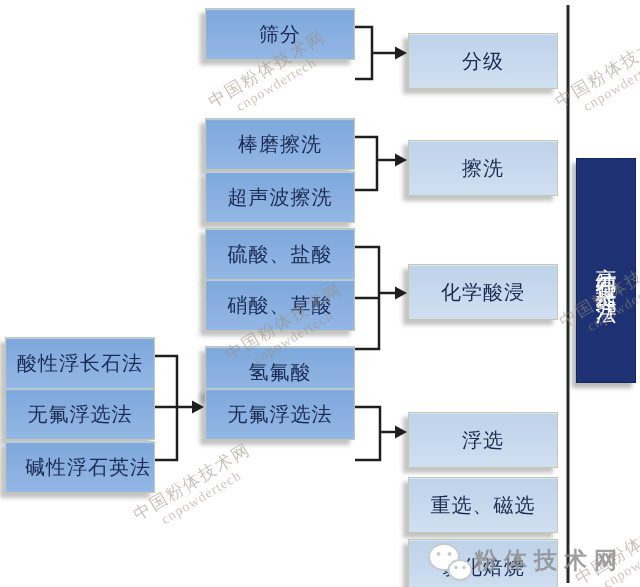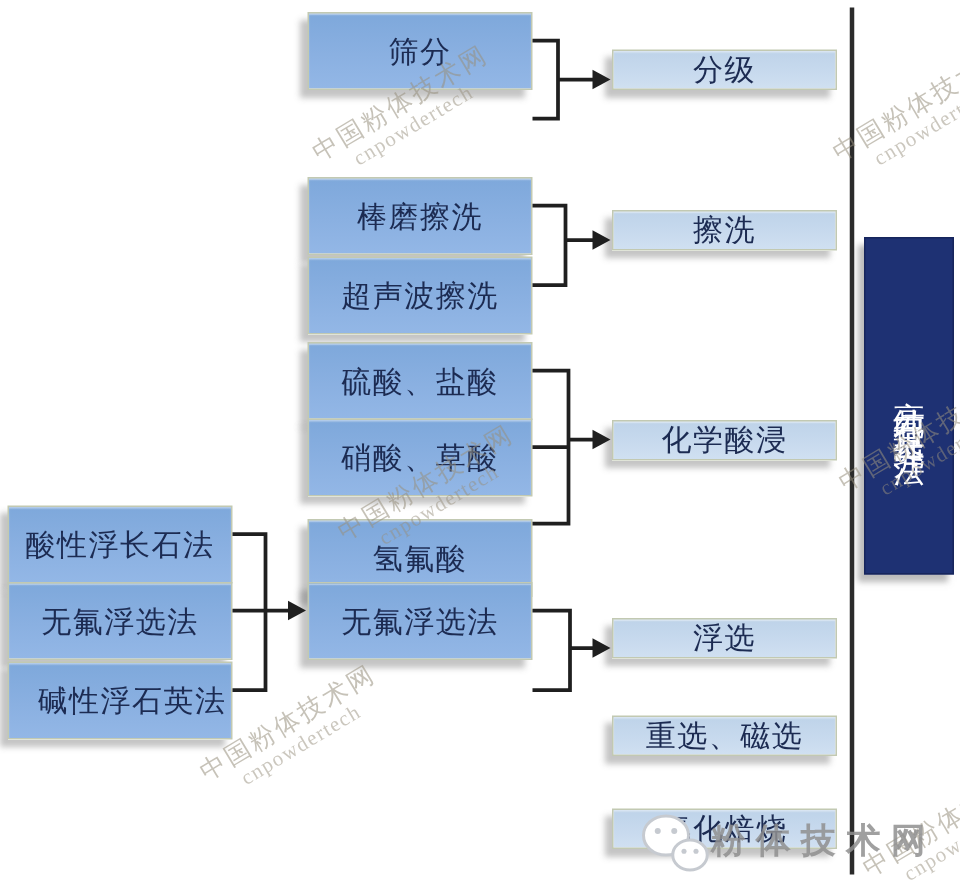--- a/index.html
+++ b/index.html
@@ -14,21 +14,21 @@
     z-index:2;
   }
   .box span{
     color:#1c2b52;font-size:20px;letter-spacing:1px;white-space:nowrap;
   }
   .mid,.left{
     width:150px;height:52px;
     background:linear-gradient(180deg,#7ea8db 0%,#8ab0e1 55%,#93b7e6 100%);
   }
   .rightcat{
-    width:150px;height:27px;
+    width:150px;height:56px;
     background:linear-gradient(180deg,#bed3e9 0%,#c8daee 60%,#d0e0f1 100%);
   }
   #connector-svg{position:absolute;left:0;top:0;z-index:3;pointer-events:none;}
   #title-panel{
     position:absolute;left:576px;top:158px;width:60px;height:225px;
     background:#1e3173;border:1px solid #16255c;box-sizing:border-box;
     box-shadow:-4px 5px 4px rgba(120,120,120,0.5);
     display:flex;align-items:center;justify-content:center;z-index:2;
   }
   #title-panel span{
@@ -84,21 +84,21 @@
   <div class="box left" style="left:5px;top:441px;padding-left:16px;">
       <span>碱性浮石英法</span>
     </div>
 
   <div class="box rightcat" style="left:408px;top:33px;">
       <span>分级</span>
     </div>
   <div class="box rightcat" style="left:408px;top:140px;">
       <span>擦洗</span>
     </div>
-  <div class="box rightcat" style="left:408px;top:280px;">
+  <div class="box rightcat" style="left:408px;top:264px;">
       <span>化学酸浸</span>
     </div>
   <div class="box rightcat" style="left:408px;top:412px;">
       <span>浮选</span>
     </div>
   <div class="box rightcat" style="left:408px;top:477px;">
       <span>重选、磁选</span>
     </div>
   <div class="box rightcat" style="left:408px;top:539px;">
       <span>氯化焙烧</span>

